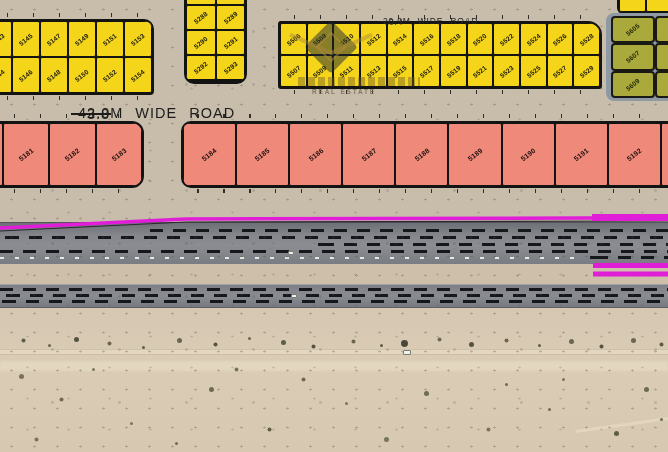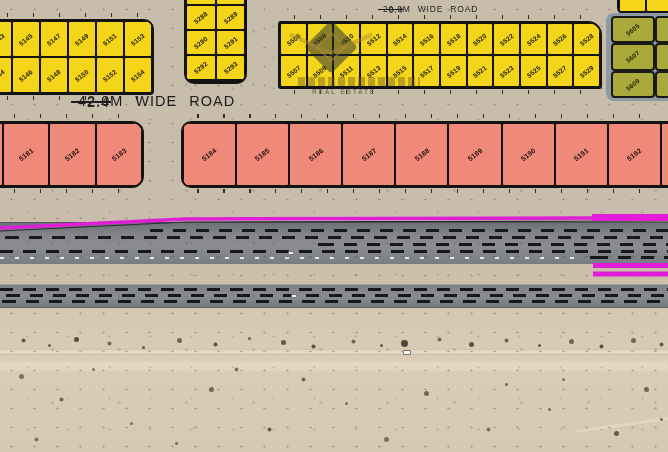--- a/index.html
+++ b/index.html
@@ -97,21 +97,21 @@
   #ticks-yl-a{left:-5px;top:13px;width:160px;}
   #ticks-yl-b{left:-5px;top:96px;width:160px;}
   #ticks-yr-a{left:282px;top:15px;width:316px;}
   #ticks-yr-b{left:282px;top:90px;width:316px;}
   #ticks-pl-a{left:2px;top:114px;width:140px;}
   #ticks-pl-b{left:2px;top:189px;width:140px;}
   #ticks-pr-a{left:185px;top:114px;width:480px;}
   #ticks-pr-b{left:185px;top:189px;width:480px;}
 
   
-  .roadlabel{position:absolute;z-index:5;white-space:nowrap;color:#1c1c1c;font-weight:500;}
+  .roadlabel{position:absolute;z-index:5;white-space:nowrap;color:#1c1c1c;font-weight:500;margin-top:12px;}
   #label-top{left:383px;top:4px;font-size:8.5px;letter-spacing:.8px;word-spacing:4px;color:#242424;}
   #label-mid{left:78px;top:93px;font-size:14.5px;letter-spacing:1px;word-spacing:7px;}
   .roadlabel .ghost{position:absolute;opacity:.95;}
   #label-top .ghost{left:6px;top:.5px;}
   #label-mid .ghost{left:9px;top:1px;}
   .strike{position:absolute;background:#1d1d1d;}
   #label-top .strike{left:-5px;top:4.5px;width:25px;height:1.3px;}
   #label-mid .strike{left:-7px;top:8px;width:40px;height:1.6px;}
 
   
@@ -405,21 +405,21 @@
       </div>
   </div>
 
   <div class="roadlabel" id="label-top">
     <div class="strike"></div>
     <span class="ghost">0.4</span>
     <span>20.0M WIDE ROAD</span>
   </div>
   <div class="roadlabel" id="label-mid">
     <div class="strike"></div>
-    <span class="ghost">2.4</span>
+    <span class="ghost">3.8</span>
     <span>42.0M WIDE ROAD</span>
   </div>
 
   <div id="watermark">
     <div id="wm-diamond"></div>
     <div id="wm-diamond-inner"></div>
     <div class="wm-wing" id="wm-wing-l"></div>
     <div class="wm-wing" id="wm-wing-r"></div>
     <div id="wm-title"></div>
     <div id="wm-sub">REAL ESTATE</div>

